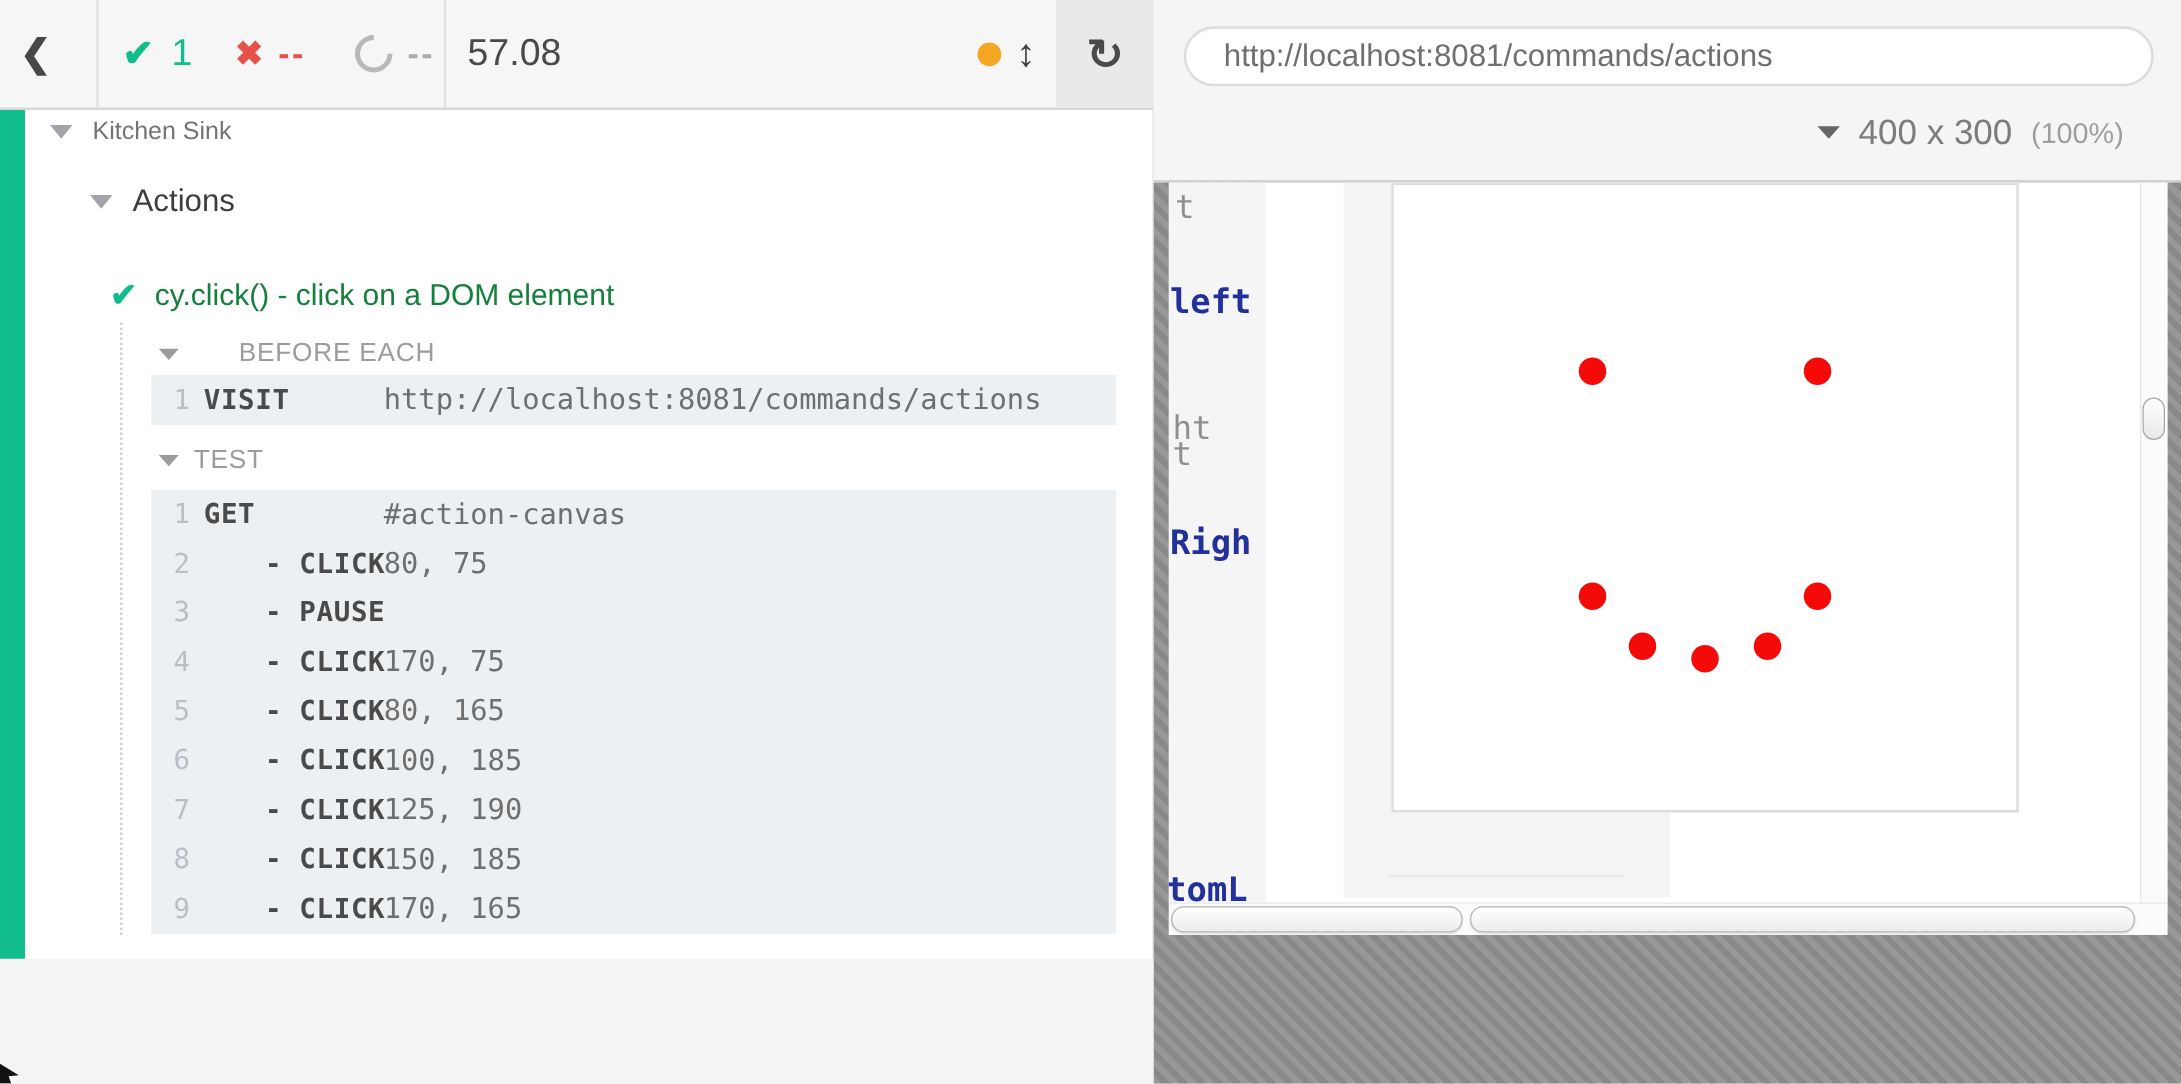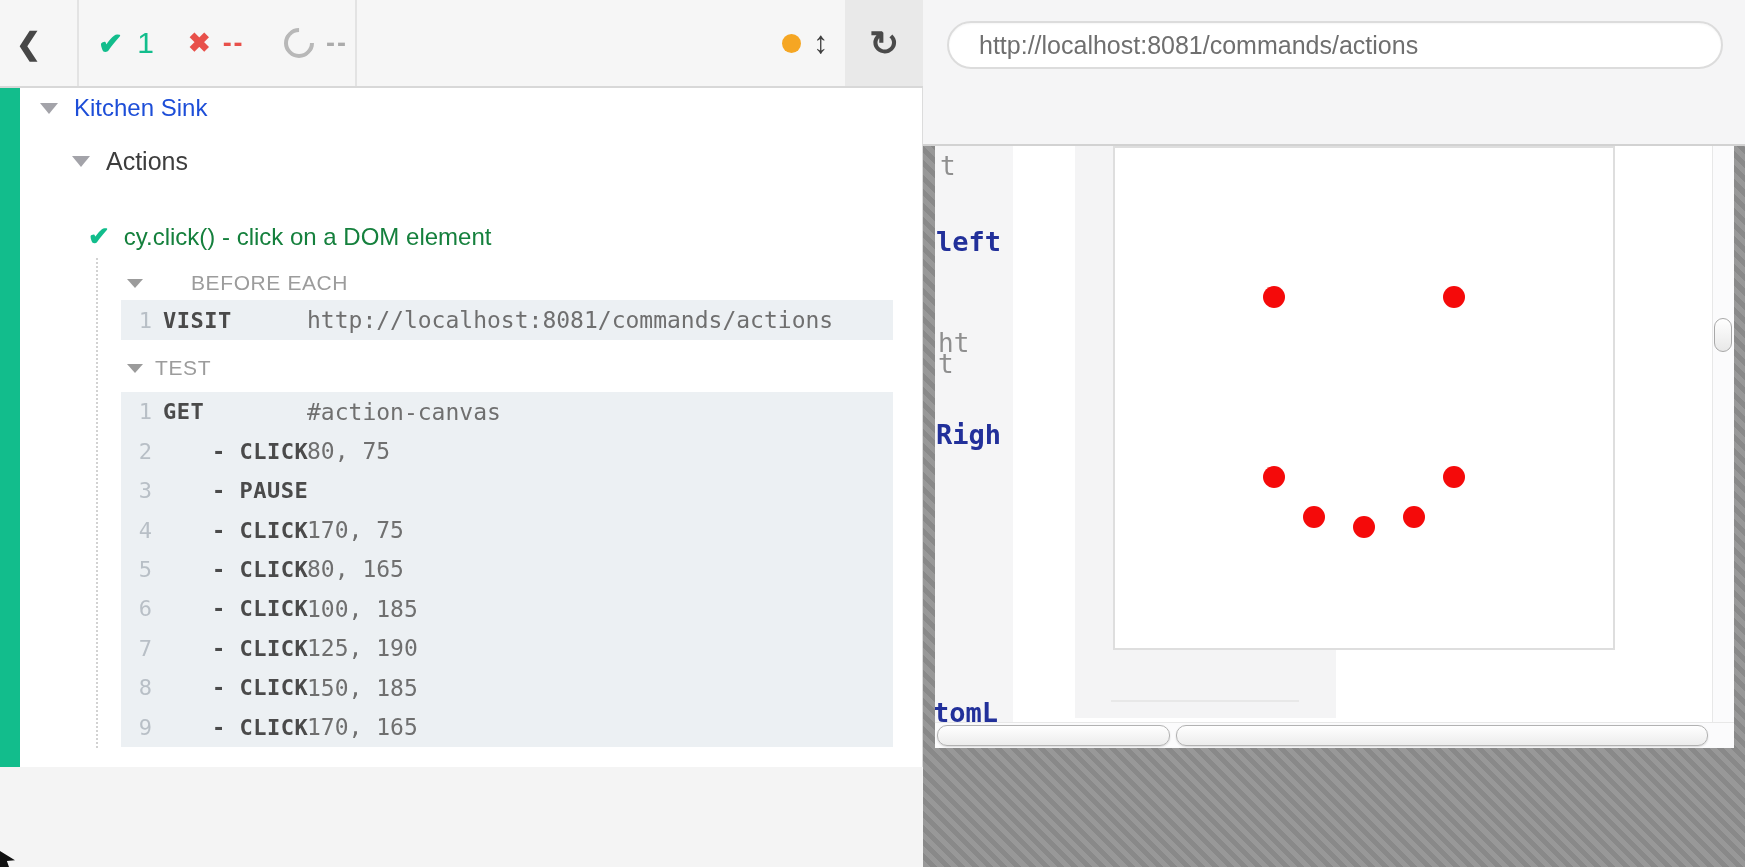--- a/index.html
+++ b/index.html
@@ -39,21 +39,21 @@
   .refresh-glyph{font-size:34px;font-weight:bold;color:#4a4a4a;transform:scaleX(1.05);}
 
   
   .green-bar{position:absolute;left:0;top:88px;width:20px;height:679px;background:var(--pass_green);}
 
   
   .caret{width:0;height:0;border-left:9px solid transparent;border-right:9px solid transparent;border-top:11px solid #a3a3a9;}
   .caret.small{border-left:8px solid transparent;border-right:8px solid transparent;border-top:9px solid #9b9b9b;}
   .suite-row{position:absolute;display:flex;align-items:center;gap:16px;}
   .suite1{left:40px;top:94px;}
-  .suite1 .suite-label{font-size:24px;color:#1d4ed8;}
+  .suite1 .suite-label{font-size:20px;color:#737373;}
   .suite2{left:72px;top:147px;}
   .suite2 .suite-label{font-size:25px;color:#3d3d3d;}
   .test-row{position:absolute;left:88px;top:221px;display:flex;align-items:center;gap:14px;}
   .test-check{color:var(--pass_green);font-size:26px;font-weight:bold;}
   .test-title{font-size:24px;color:#15803d;}
   .dotted-line{position:absolute;left:96px;top:258px;height:490px;border-left:2px dotted #d2d2d2;}
   .section-row{position:absolute;display:flex;align-items:center;gap:12px;}
   .section-label{font-size:21px;color:#9c9c9c;letter-spacing:0.6px;}
   .sec-before{left:127px;top:271px;gap:48px;}
   .sec-test{left:127px;top:356px;}
@@ -142,20 +142,23 @@
       <span class="fail-count">--</span>
     </div>
 
     <div class="rh-item" style="left:284px">
       <span class="pend-ring"></span>
       <span class="pend-count">--</span>
     </div>
 
     <div class="rh-sep" style="left:355px"></div>
 
+    <div class="rh-item" style="left:374px">
+      <span class="time-label">57.08</span>
+    </div>
 
     <div class="rh-item" style="left:782px">
       <span class="yellow-dot"></span>
     </div>
     <div class="rh-item" style="left:813px">
       <span class="updown">↕</span>
     </div>
 
     <div class="refresh-box">
       <span class="refresh-glyph">↻</span>
@@ -246,20 +249,25 @@
         <span class="cmd-msg">170, 165</span>
       </div>
     </div>
 </div>
 
 <div class="runner">
 
   <div class="runner-header">
     <div class="url-pill">
       <span class="url-text">http://localhost:8081/commands/actions</span>
+    </div>
+    <div class="viewport-info">
+      <span class="vp-caret"></span>
+      <span class="vp-size">400 x 300</span>
+      <span class="vp-scale">(100%)</span>
     </div>
   </div>
 
   <div class="stage">
     <div class="aut">
       <div class="code-col-a"></div>
       <div class="code-col-b"></div>
       <div class="hr-line"></div>
 
       <div class="action-canvas"></div>

